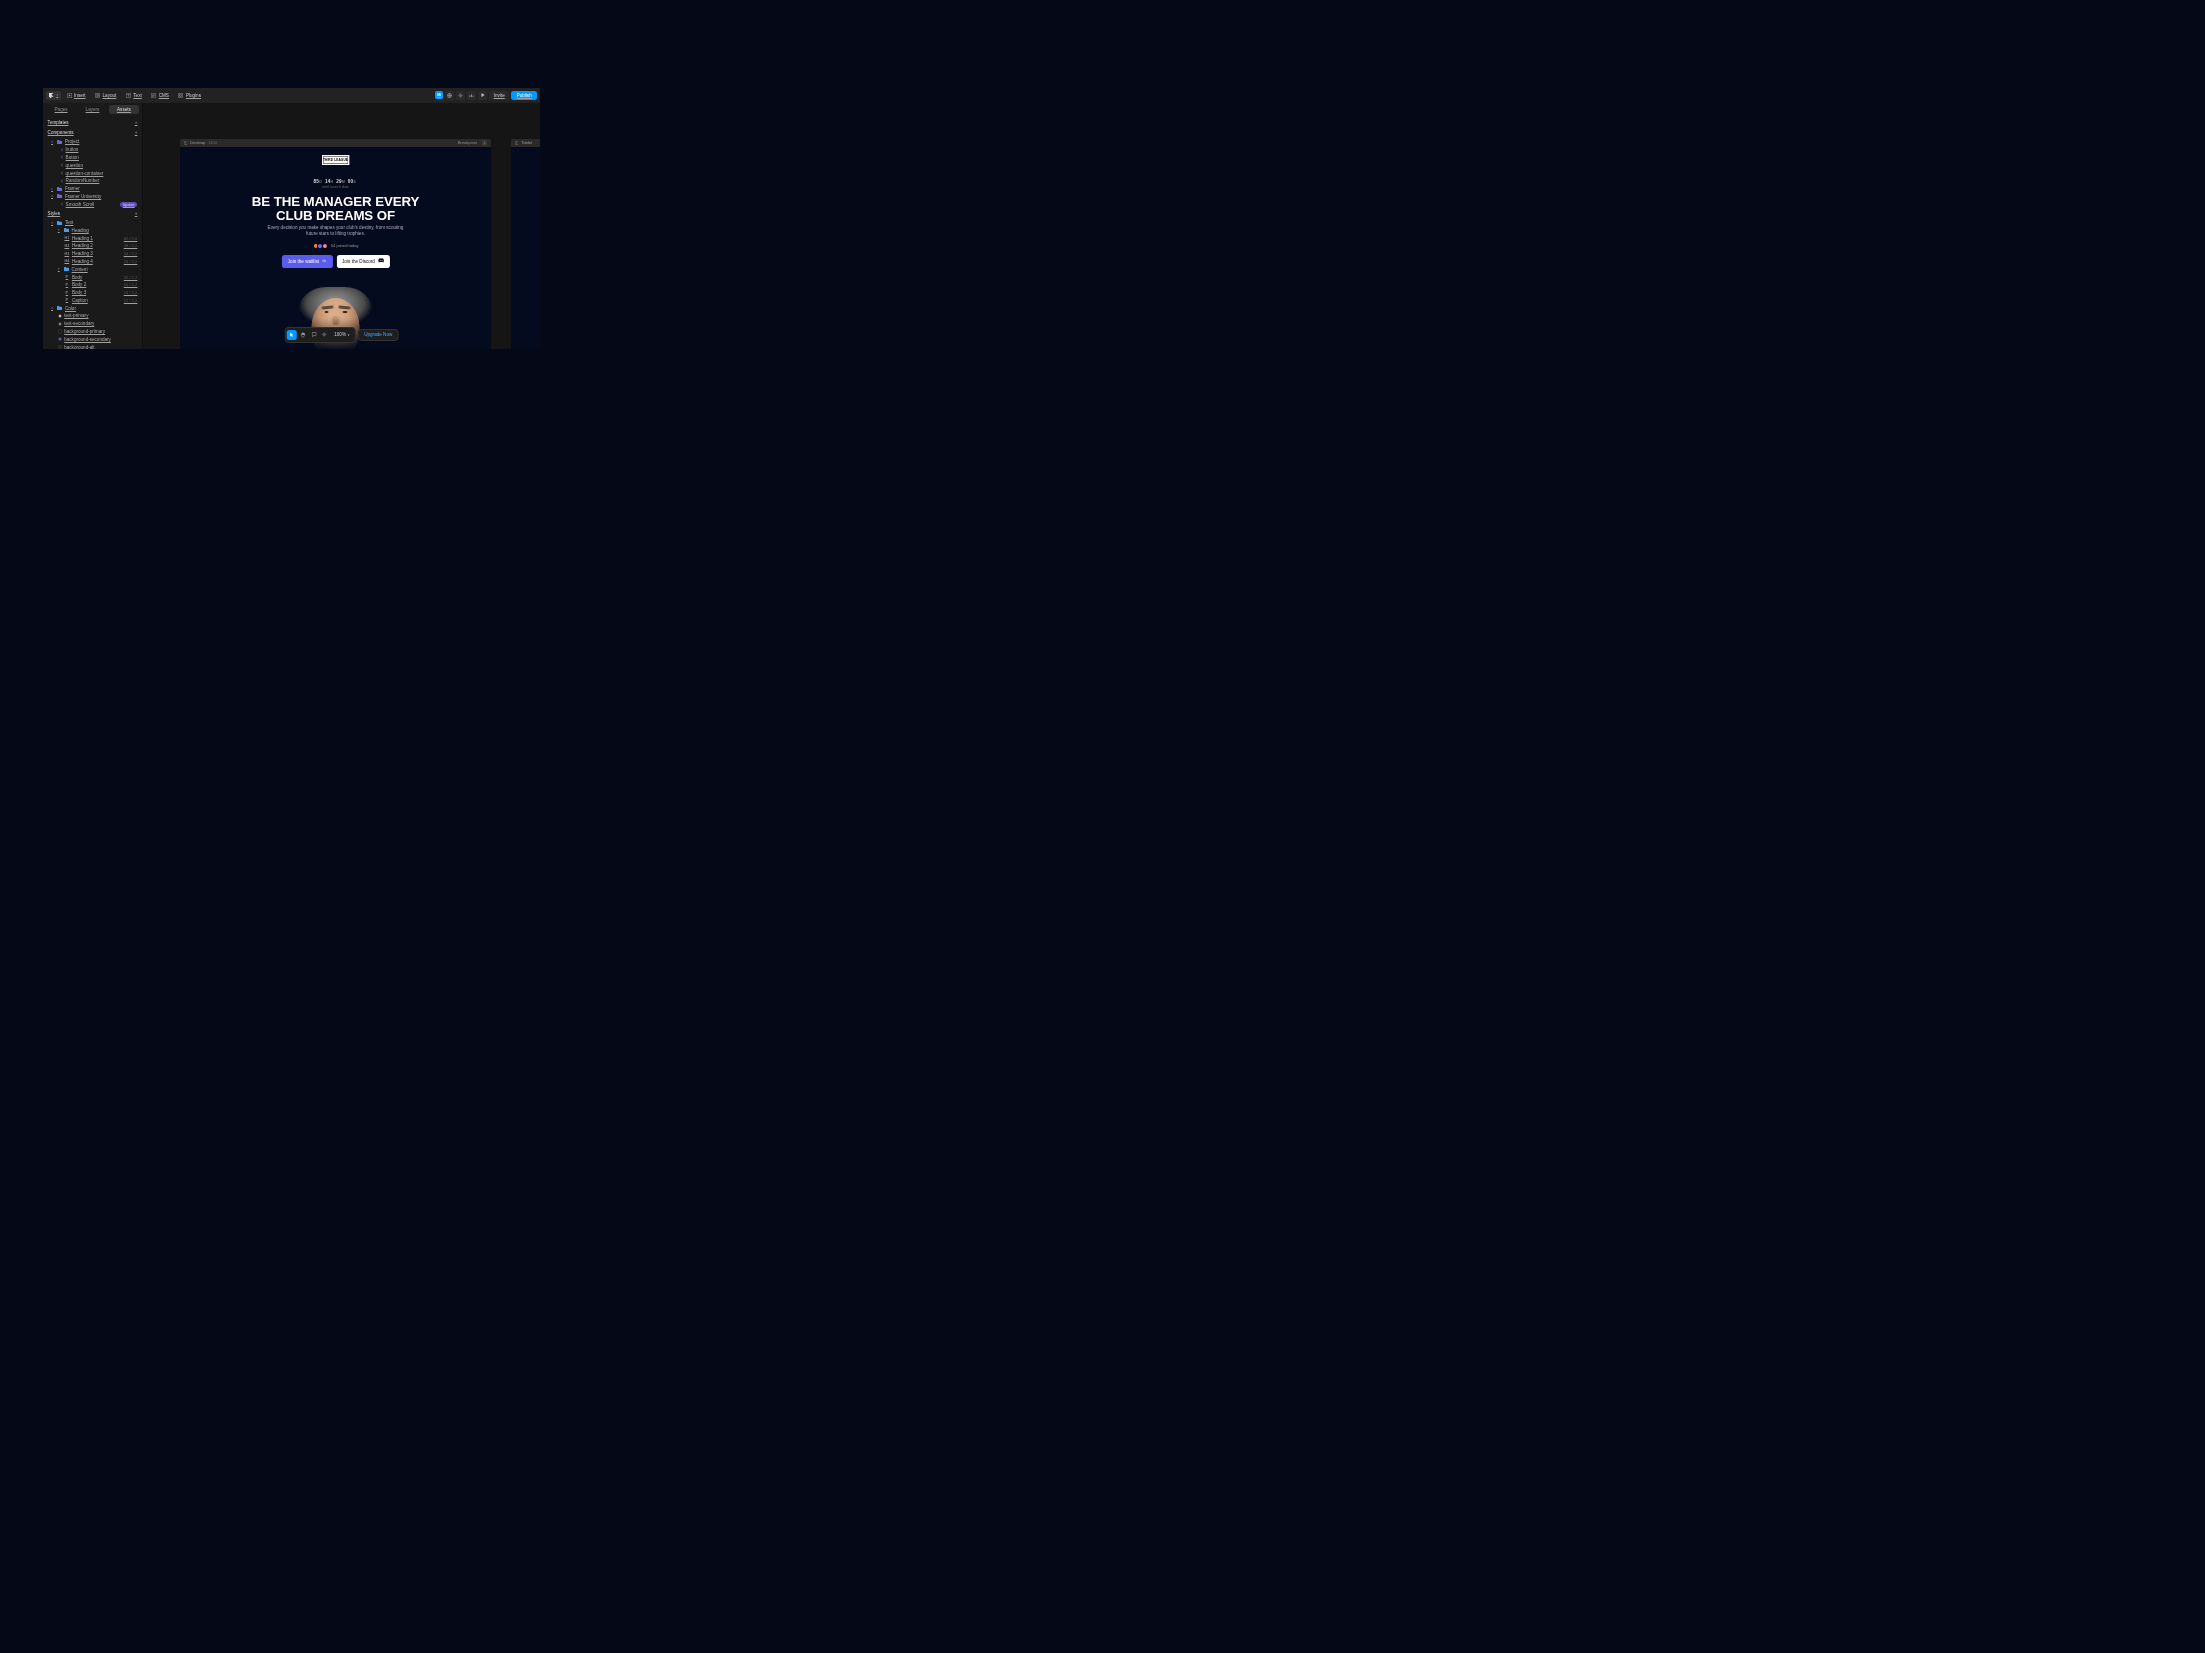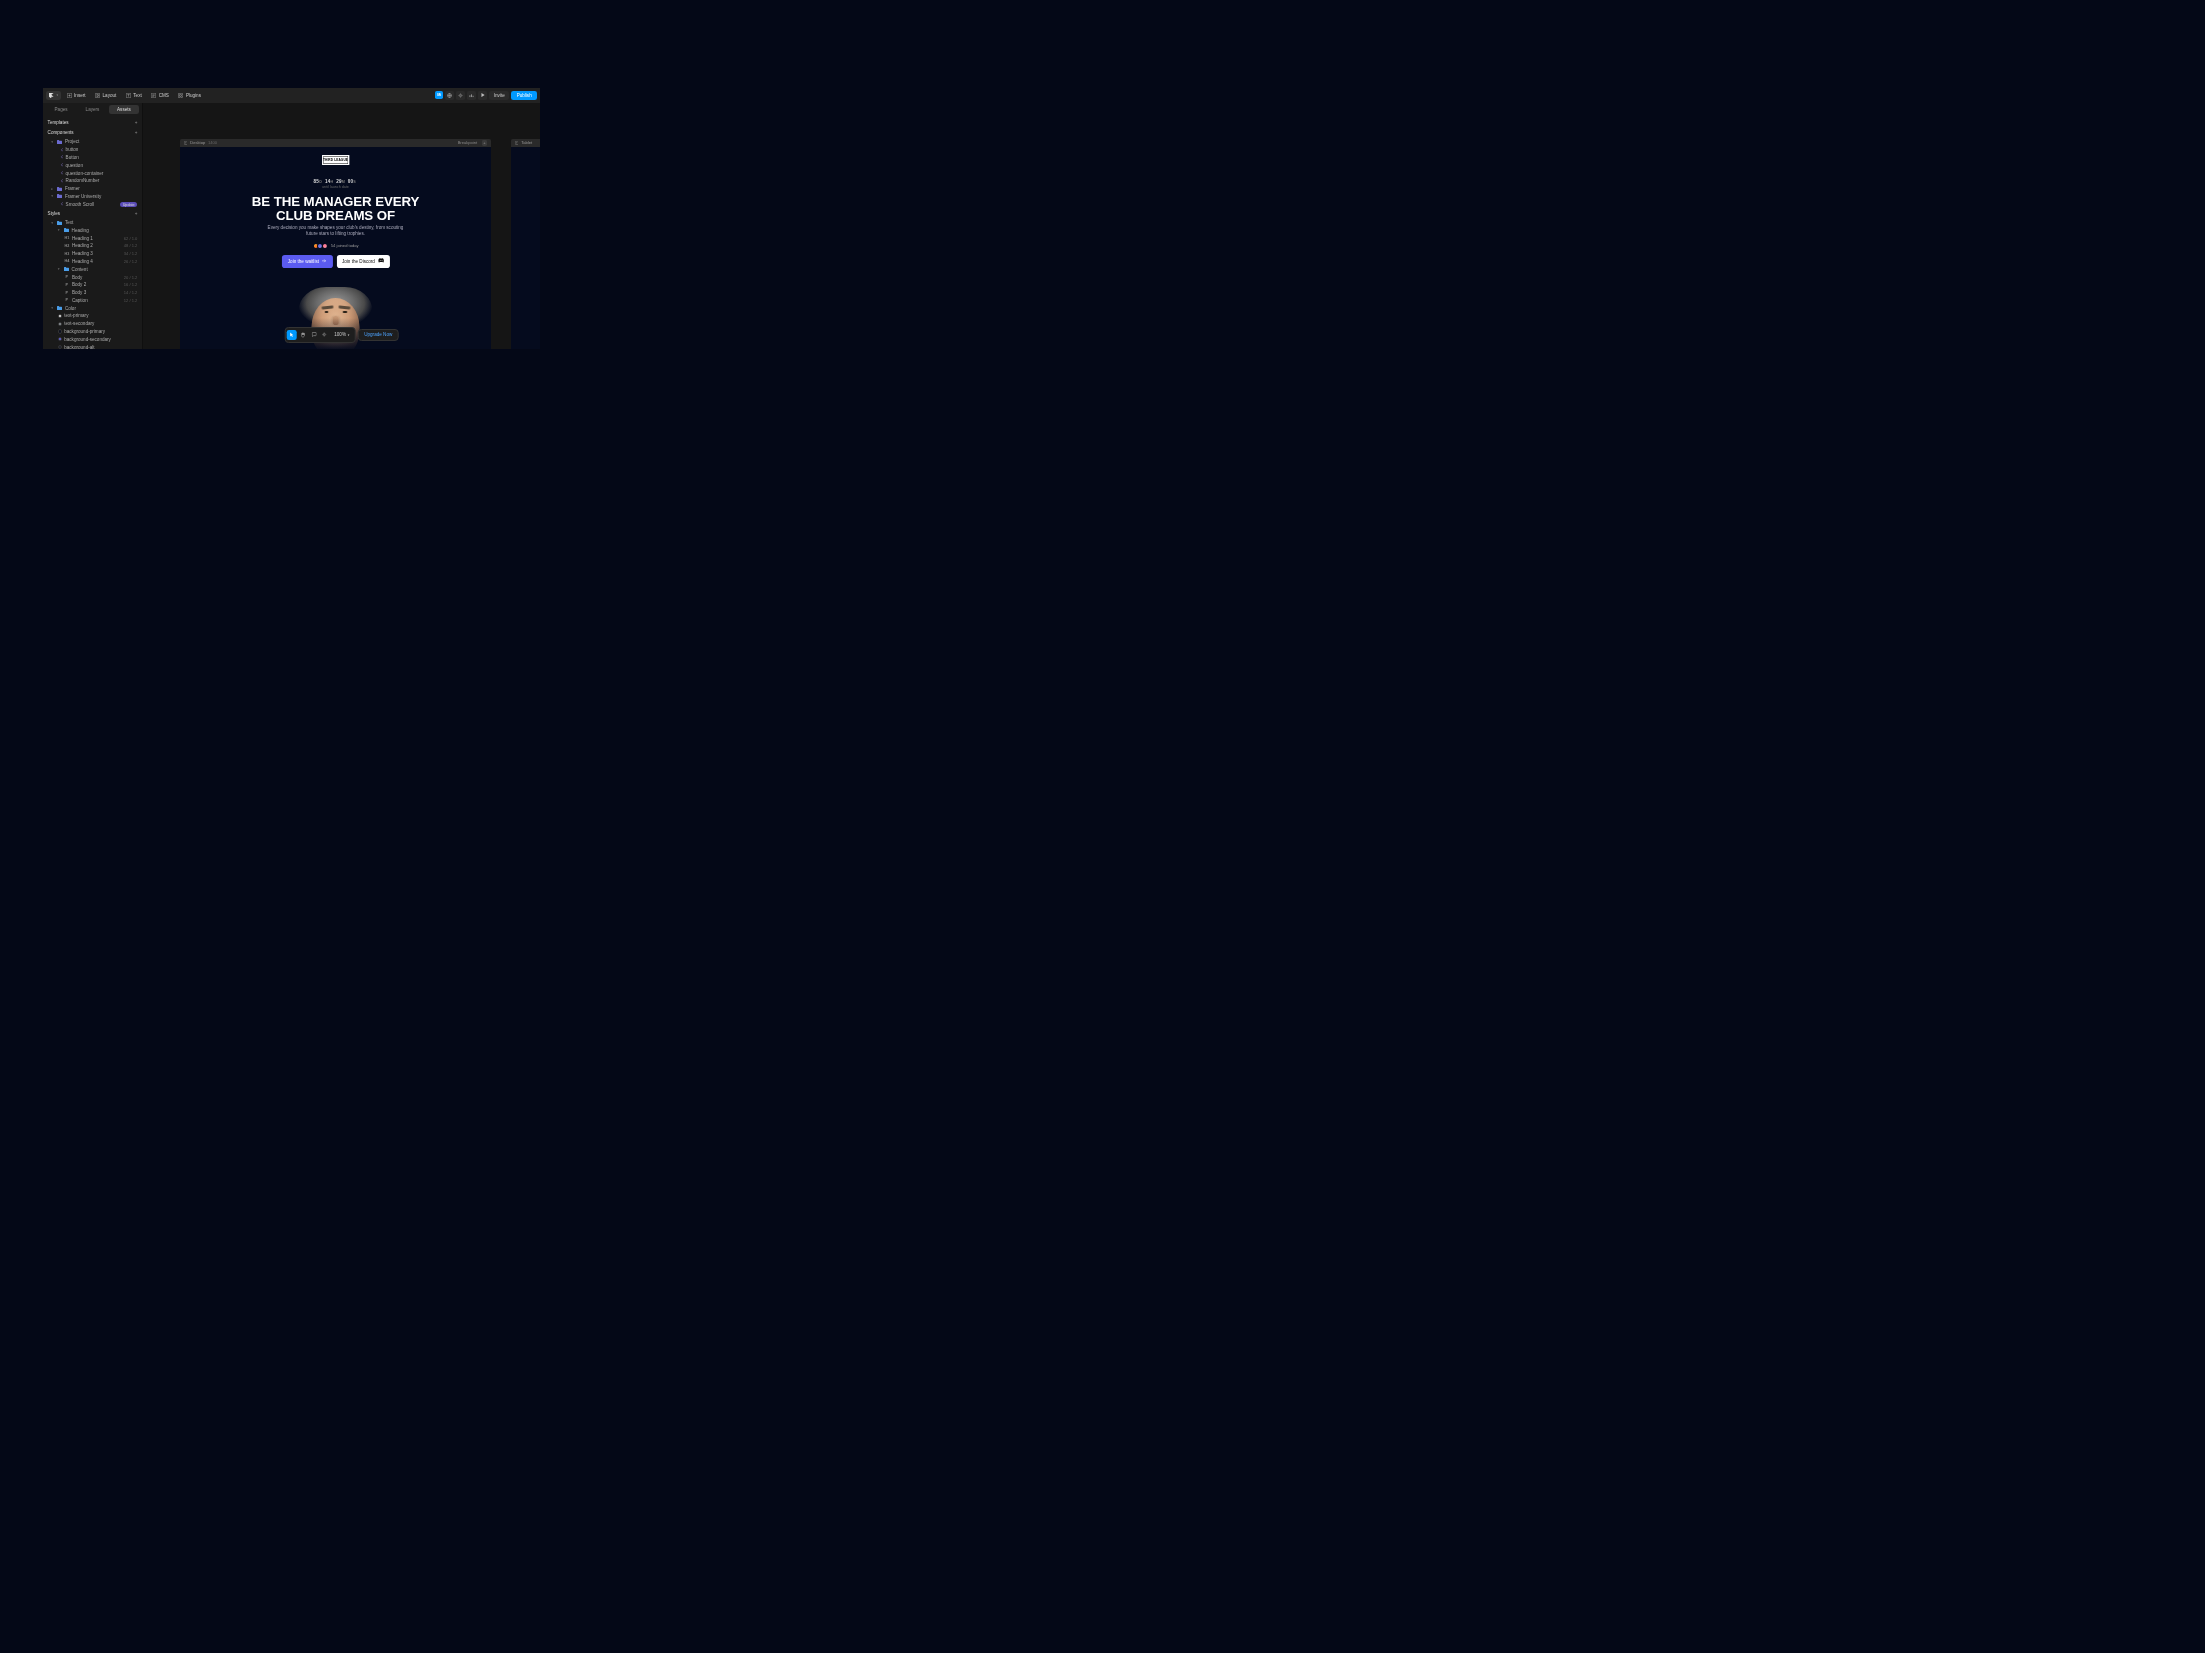--- a/index.html
+++ b/index.html
@@ -15,20 +15,21 @@
 .app-window {
   position: absolute;
   left: 43px;
   top: 88px;
   width: 497px;
   height: 261px;
   background: #1a1a1a;
   display: flex;
   flex-direction: column;
   overflow: hidden;
+  text-decoration: underline;
 }
 .topbar {
   height: 14.7px;
   background: #222222;
   display: flex;
   align-items: center;
   padding: 0 2.8px;
   gap: 1.8px;
   font-size: 4.6px;
 }

